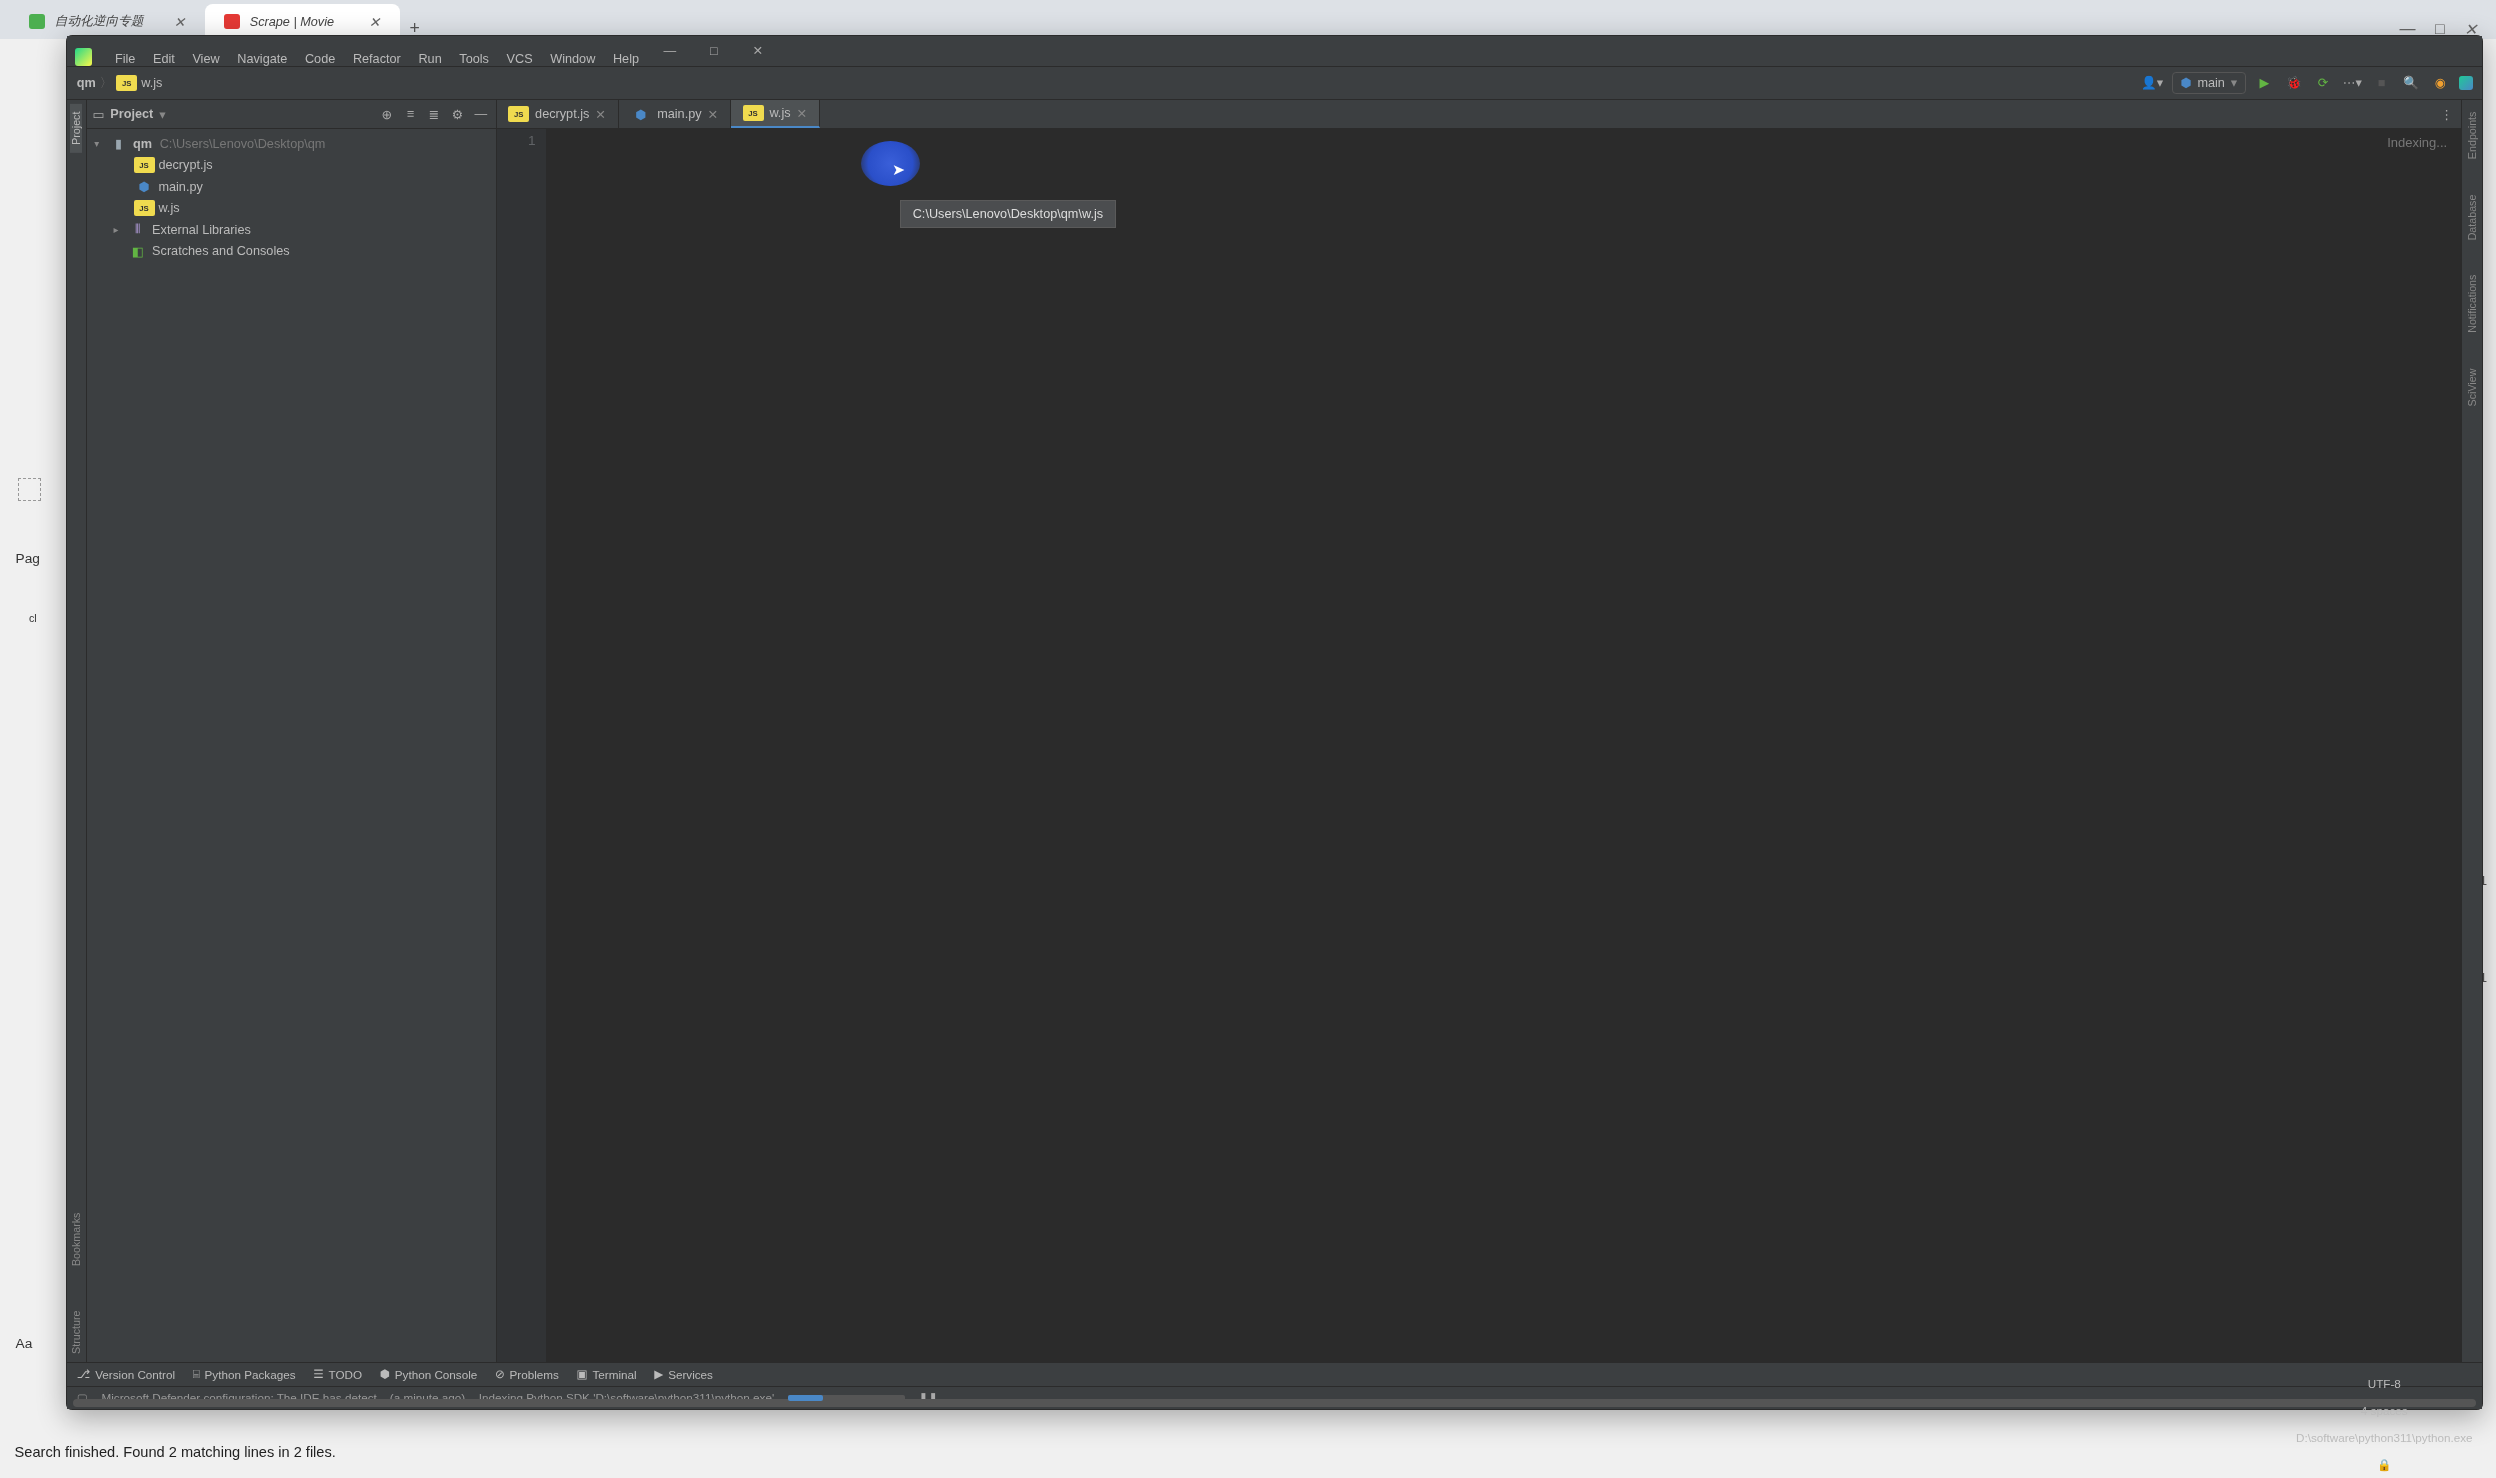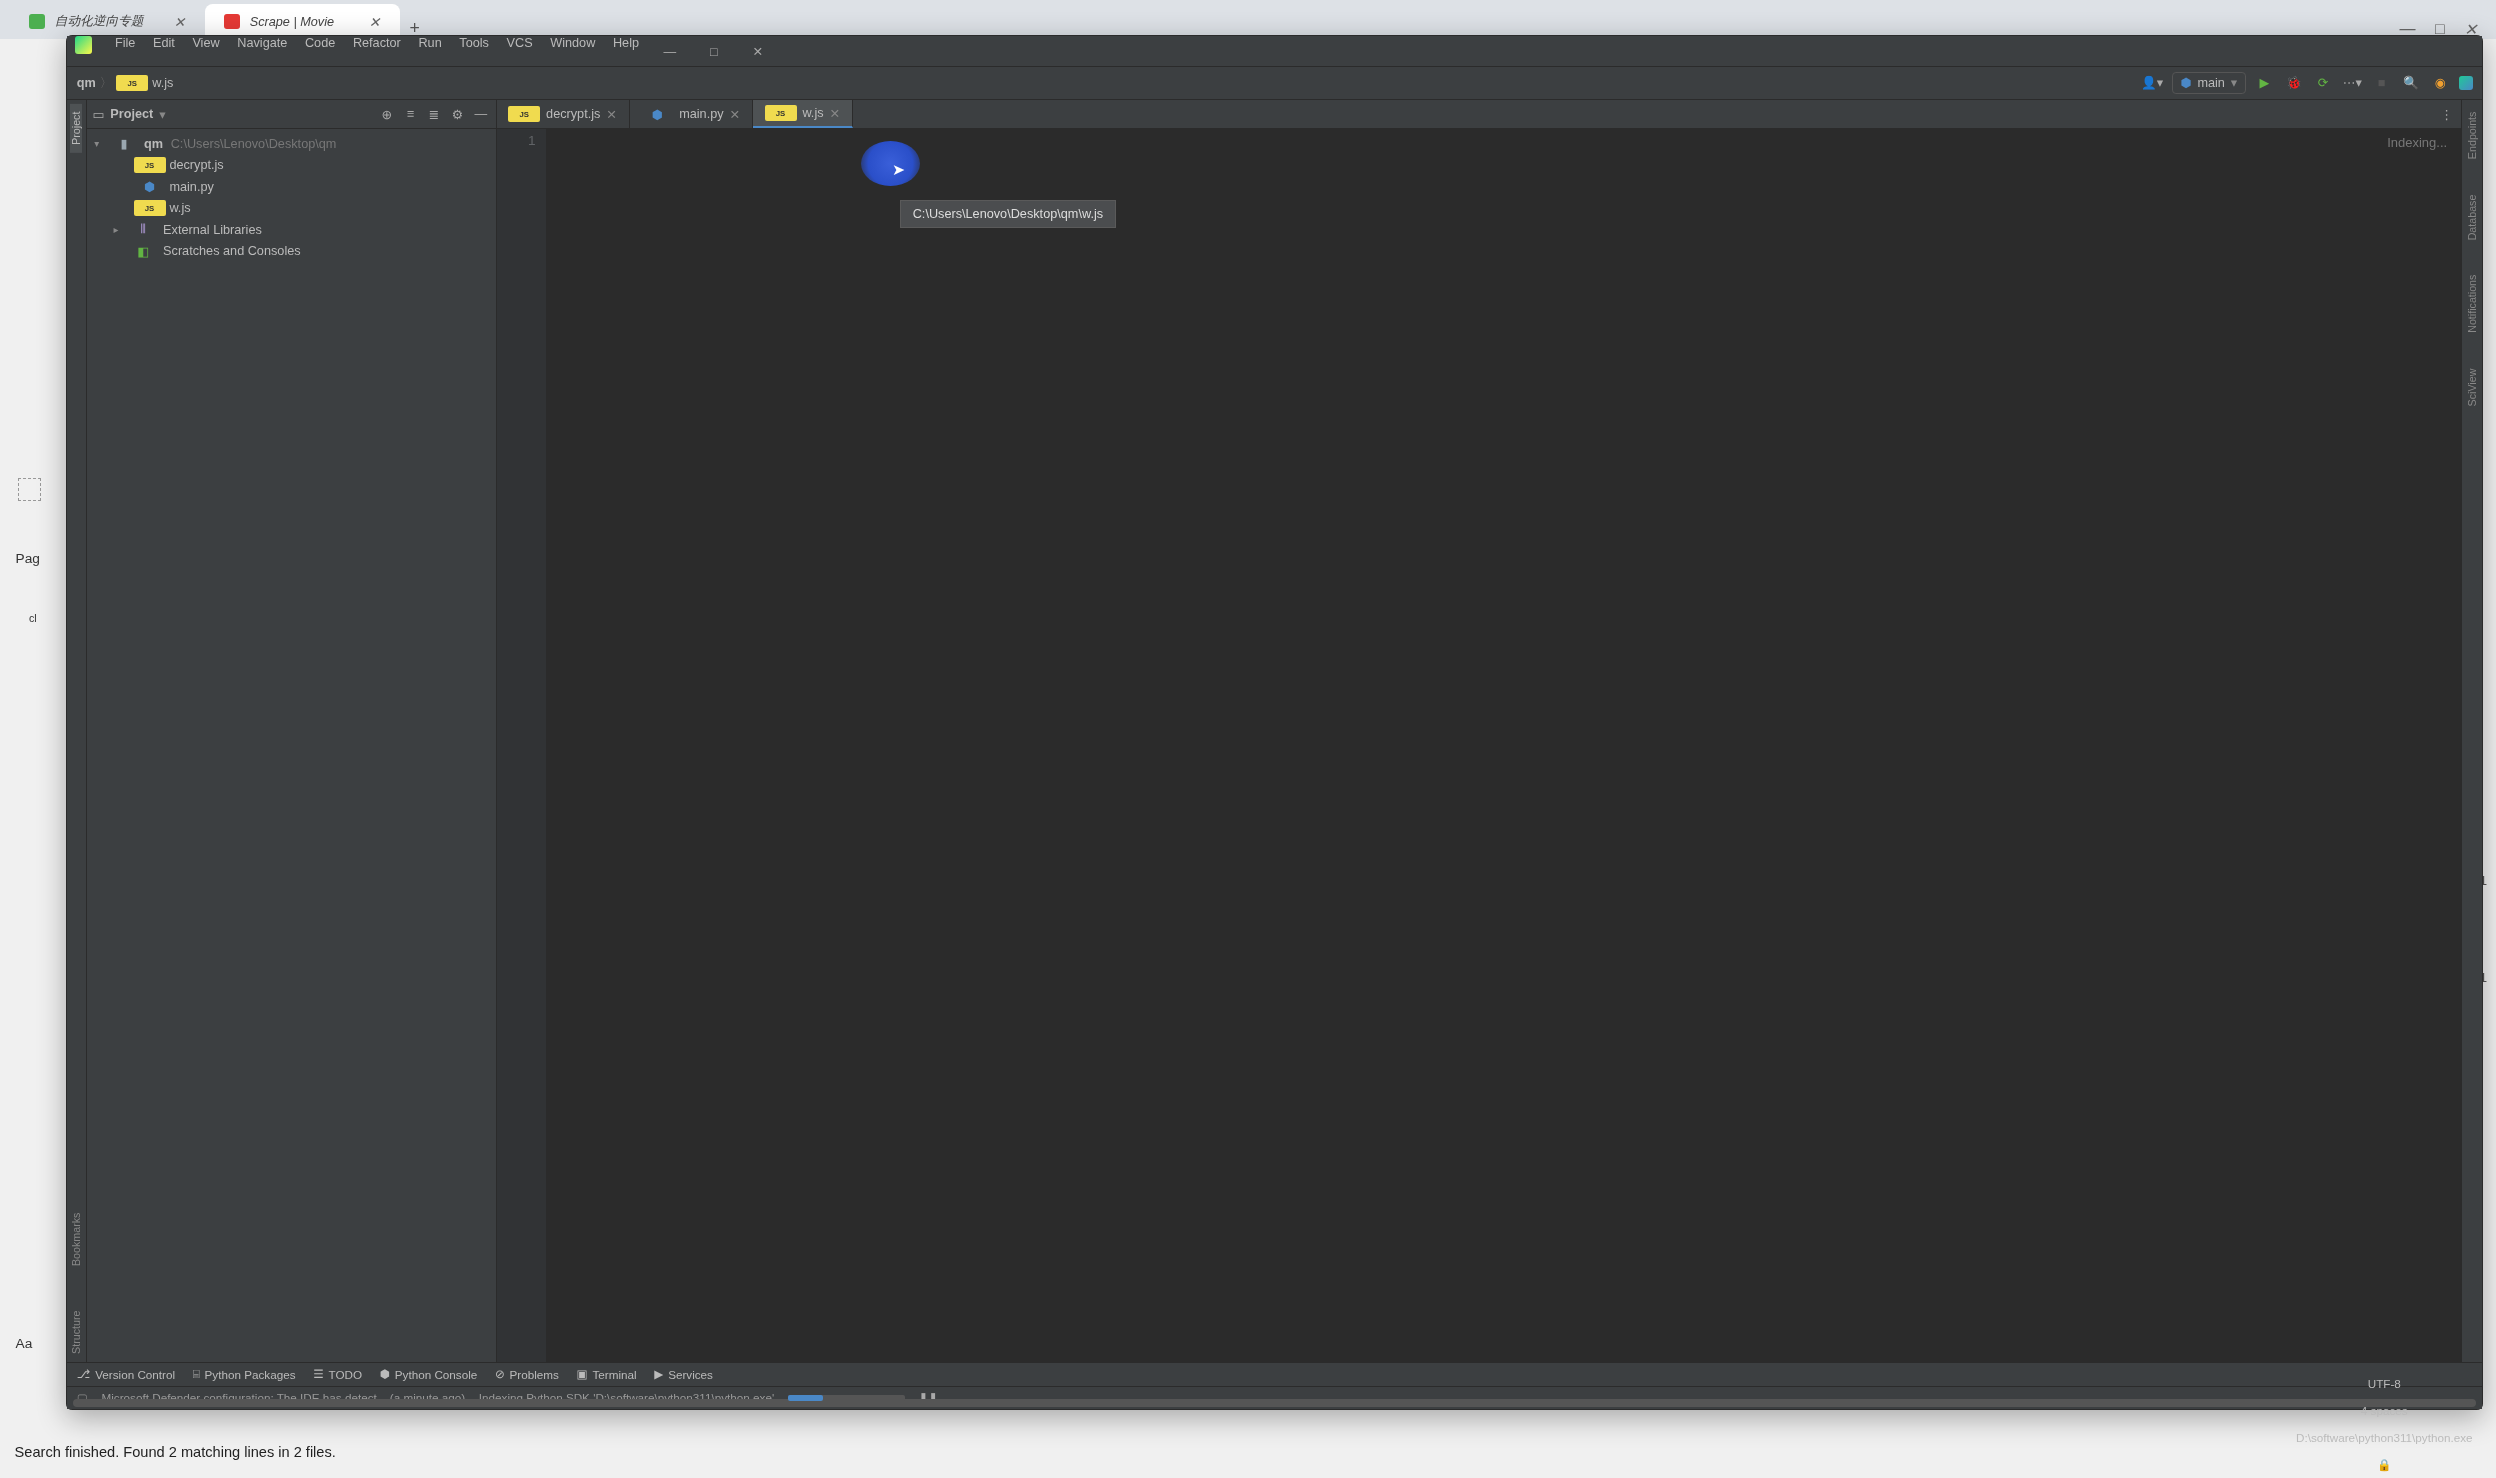--- a/index.html
+++ b/index.html
@@ -14,21 +14,21 @@
 .new-tab { width: 29px; text-align: center; font-size: 17.6px; color: #555; }
 .bg-search-text { position: absolute; left: 14.6px; bottom: 17.6px; font-size: 14.6px; color: #222; }
 .bg-pag { position: absolute; left: 15.6px; top: 551px; font-size: 13.7px; color: #333; }
 .bg-aa { position: absolute; left: 15.6px; bottom: 127px; font-size: 13.7px; color: #333; }
 .bg-close-x { position: absolute; font-size: 17.6px; color: #555; }
 
 
 .ide-window { position: absolute; left: 66px; top: 35px; right: 13.7px; bottom: 68px; background: #3c3f41; border: 1px solid #2b2b2b; border-radius: 5.9px; box-shadow: 0 7.8px 29px rgba(0,0,0,0.3); display: flex; flex-direction: column; color: #bbb; font-size: 12.7px; }
 
 
-.ide-titlebar { height: 31px; display: flex; align-items: flex-start; padding: 0 7.8px; background: #3c3f41; border-bottom: 1px solid #2b2b2b; }
+.ide-titlebar { height: 31px; display: flex; align-items: flex-end; padding: 0 7.8px; background: #3c3f41; border-bottom: 1px solid #2b2b2b; }
 .ide-logo { width: 17.6px; height: 17.6px; background: linear-gradient(135deg, #21d789, #fcf84a); border-radius: 2.9px; margin-right: 13.7px; }
 .menu-item { padding: 0 8.8px; color: #bbb; cursor: pointer; }
 .title-center { flex: 1; text-align: left; padding-left: 19.5px; color: #888; }
 .win-controls { display: flex; gap: 0; }
 .win-btn { width: 44px; height: 31px; display: flex; align-items: center; justify-content: center; color: #aaa; }
 
 
 .navbar { height: 33px; display: flex; align-items: center; padding: 0 9.8px; background: #3c3f41; border-bottom: 1px solid #2b2b2b; }
 .breadcrumb { display: flex; align-items: center; gap: 3.9px; flex: 1; }
 .bc-item { color: #bbb; display: flex; align-items: center; gap: 3.9px; }
@@ -50,21 +50,21 @@
 .project-panel { width: 410px; background: #3c3f41; border-right: 1px solid #2b2b2b; display: flex; flex-direction: column; }
 .project-header { height: 29px; display: flex; align-items: center; padding: 0 5.9px; border-bottom: 1px solid #2b2b2b; gap: 5.9px; }
 .project-title { font-weight: bold; color: #bbb; }
 .header-icons { margin-left: auto; display: flex; gap: 5.9px; }
 .header-icon { width: 17.6px; height: 17.6px; display: flex; align-items: center; justify-content: center; color: #aaa; }
 .tree { flex: 1; padding: 3.9px 0; overflow: auto; font-size: 12.7px; }
 .tree-row { display: flex; align-items: center; height: 21.5px; padding-left: 7.8px; gap: 3.9px; color: #bbb; white-space: nowrap; }
 .tree-row.indent1 { padding-left: 47px; }
 .tree-row.indent0b { padding-left: 27px; }
 .tree-arrow { width: 9.8px; color: #888; font-size: 9.8px; }
-.tree-icon { width: 32px; height: 15.6px; display: flex; align-items: center; justify-content: center; }
+.tree-icon { width: 21px; height: 15.6px; display: flex; align-items: center; justify-content: center; }
 .tree-path { color: #777; margin-left: 3.9px; }
 
 
 .editor-area { flex: 1; display: flex; flex-direction: column; background: #2b2b2b; min-width: 0; }
 .editor-tabs { height: 29px; display: flex; align-items: stretch; background: #3c3f41; border-bottom: 1px solid #2b2b2b; }
 .editor-tab { display: flex; align-items: center; gap: 5.9px; padding: 0 11.7px; color: #bbb; border-right: 1px solid #2b2b2b; position: relative; }
 .editor-tab.active { background: #4e5254; border-bottom: 2px solid #4a88c7; }
 .editor-body { flex: 1; display: flex; position: relative; }
 .gutter-nums { width: 49px; background: #313335; color: #606366; text-align: right; padding: 3.9px 9.8px 0 0; font-family: "Consolas", monospace; font-size: 13.7px; }
 .code-area { flex: 1; background: #2b2b2b; position: relative; }

